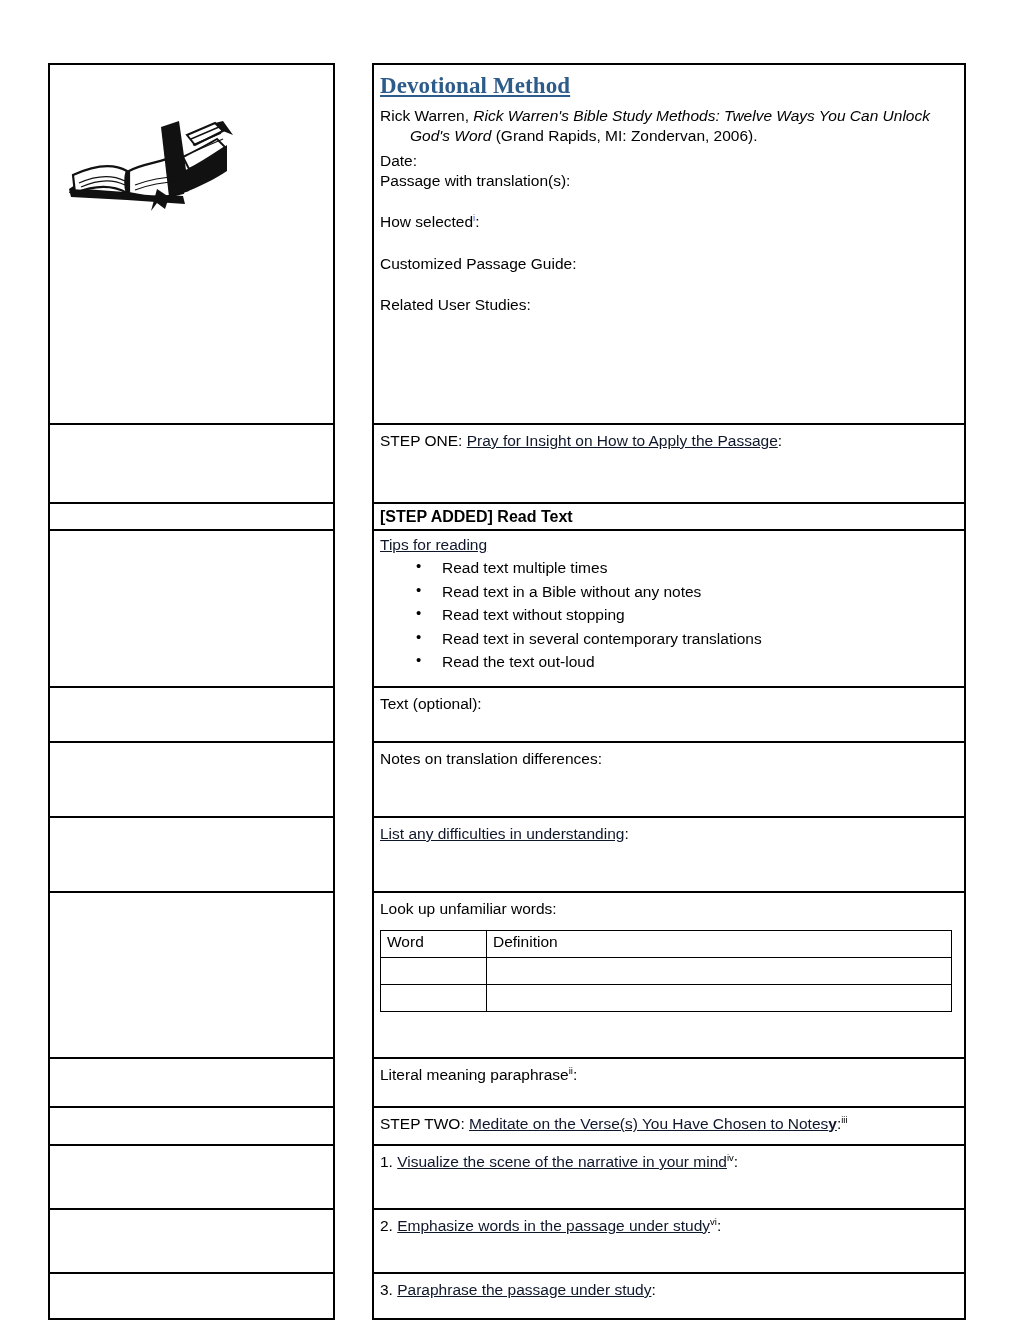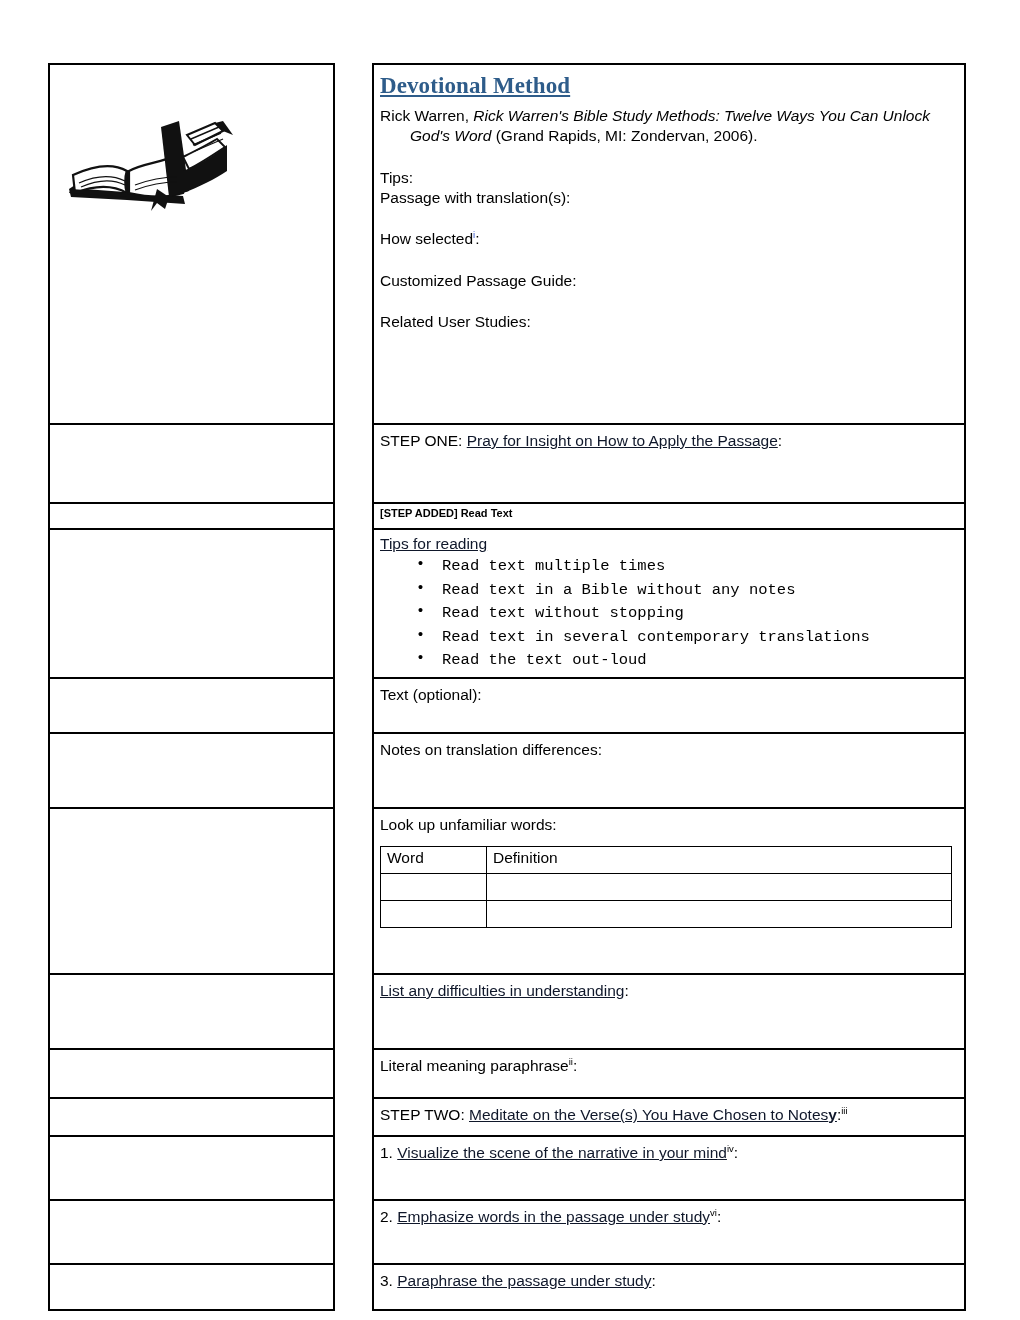--- a/index.html
+++ b/index.html
@@ -61,21 +61,21 @@
     font-weight: bold;
     color: #2E5C8A;
     text-decoration: underline;
     line-height: 1.15;
     margin: 2px 0 7px 0;
     letter-spacing: .1px;
   }
   .citation {
     font-size: 15.5px;
     line-height: 1.28;
-    margin: 0 0 22px 0;
+    margin: 0 0 5px 0;
     padding-left: 30px;
     text-indent: -30px;
   }
   .citation i { font-style: italic; }
 
   .field-line {
     font-size: 15.5px;
     line-height: 1.30;
     margin: 0;
   }
@@ -89,32 +89,31 @@
 
   sup.fn {
     font-size: 9.5px;
     vertical-align: super;
     line-height: 0;
   }
   sup.fn-blue { color: #3355CC; }
   sup.fn-black { color: #000000; }
 
   .step-added {
-    font-size: 11px;
+    font-size: 16px;
     font-weight: bold;
     line-height: 1.25;
     margin: 0;
   }
 
   
   ul.tips {
-    margin: 1px 0 0 0;
+    margin: 1px 0 8px 0;
     padding: 0 0 0 62px;
     list-style: none;
-    font-family: Liberation Mono, monospace;
   }
   ul.tips li {
     font-size: 15.5px;
     line-height: 1.52;
     position: relative;
     padding-left: 0;
   }
   ul.tips li::before {
     content: "\2022";
     position: absolute;
@@ -187,21 +186,21 @@
             </svg>
           </div>
         </td>
         <td class="col-red"></td>
         <td class="col-right">
           <div class="cell-pad">
             <div class="title">Devotional Method</div>
 
             <div class="citation"><span>Rick Warren, </span><i>Rick Warren's Bible Study Methods: Twelve Ways You Can Unlock God's Word</i><span> (Grand Rapids, MI: Zondervan, 2006).</span></div>
 
-            <div class="field-line">Tips:</div>
+            <div class="field-line">Date:</div>
             <div class="field-line">Passage with translation(s):</div>
             <div class="gap-line"></div>
             <div class="field-line"><span>How selected</span><sup class="fn fn-blue">i</sup><span>:</span></div>
             <div class="gap-line"></div>
             <div class="field-line">Customized Passage Guide:</div>
             <div class="gap-line"></div>
             <div class="field-line">Related User Studies:</div>
           </div>
         </td>
       </tr>
@@ -262,20 +261,32 @@
       </tr>
 
       <tr>
         <td class="col-left">
             <div class="cell-pad" style="height:63px;"></div>
           </td>
         <td class="col-red"></td>
         <td class="col-right">
           <div class="cell-pad">
             <div class="field-line">Notes on translation differences:</div>
+          </div>
+        </td>
+      </tr>
+
+      <tr>
+        <td class="col-left">
+            <div class="cell-pad" style="height:63px;"></div>
+          </td>
+        <td class="col-red"></td>
+        <td class="col-right">
+          <div class="cell-pad">
+            <div class="field-line"><a class="link" href="#">List any difficulties in understanding</a><span>:</span></div>
           </div>
         </td>
       </tr>
 
       <tr>
         <td class="col-left">
             <div class="cell-pad" style="height:154px;"></div>
           </td>
         <td class="col-red"></td>
         <td class="col-right">
@@ -296,32 +307,20 @@
                   <td></td>
                 </tr>
               </tbody>
             </table>
           </div>
         </td>
       </tr>
 
       <tr>
         <td class="col-left">
-            <div class="cell-pad" style="height:63px;"></div>
-          </td>
-        <td class="col-red"></td>
-        <td class="col-right">
-          <div class="cell-pad">
-            <div class="field-line"><a class="link" href="#">List any difficulties in understanding</a><span>:</span></div>
-          </div>
-        </td>
-      </tr>
-
-      <tr>
-        <td class="col-left">
             <div class="cell-pad" style="height:37px;"></div>
           </td>
         <td class="col-red"></td>
         <td class="col-right">
           <div class="cell-pad">
             <div class="field-line"><span>Literal meaning paraphrase</span><sup class="fn fn-black">ii</sup><span>:</span></div>
           </div>
         </td>
       </tr>
 

